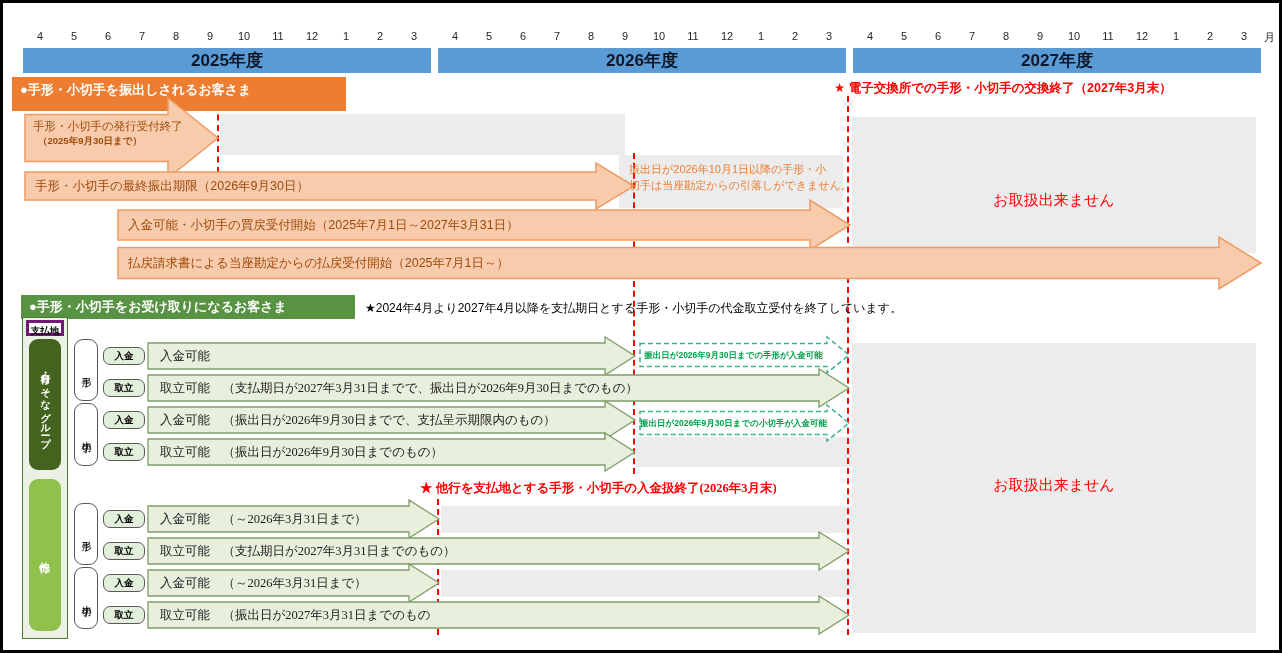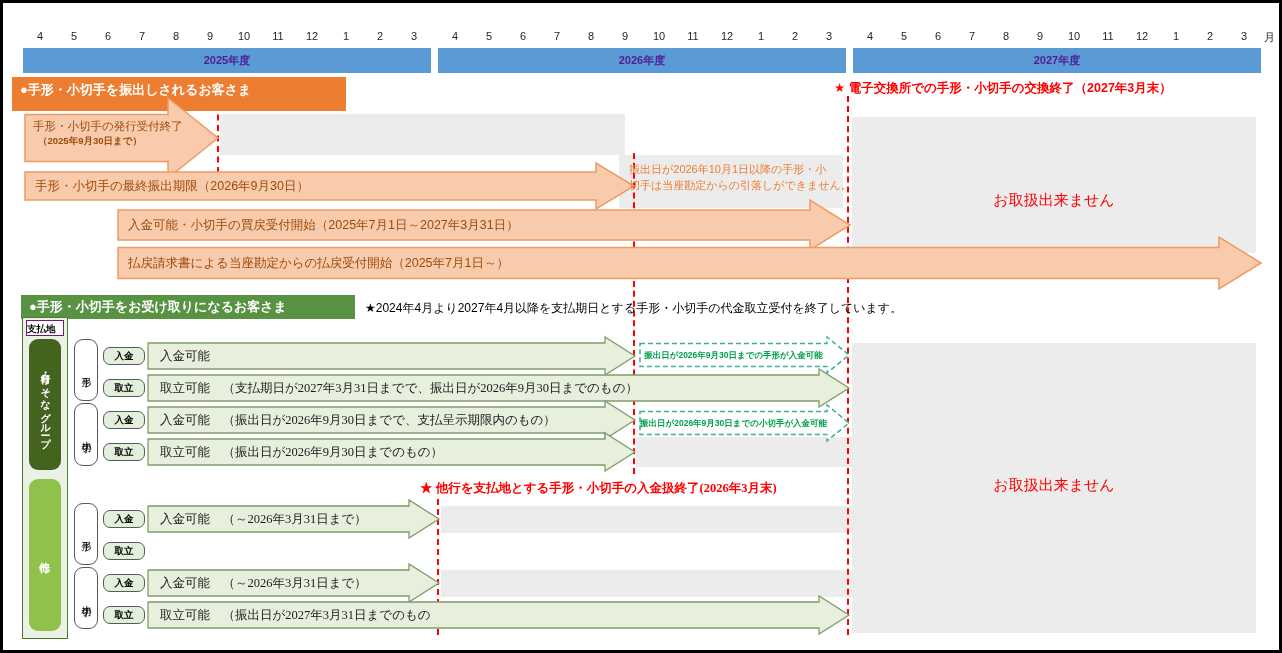--- a/index.html
+++ b/index.html
@@ -3,42 +3,42 @@
 <meta charset="utf-8">
 <style>
   html,body{margin:0;padding:0;background:#fff;}
   .frame{position:relative;width:1282px;height:653px;box-sizing:border-box;border:3px solid #000;
     background:#fff;font-family:"Liberation Sans","DejaVu Sans",sans-serif;overflow:hidden;}
   .abs{position:absolute;}
   .title{font-size:15px;font-weight:bold;color:#000;white-space:nowrap;}
   .month-row{display:flex;justify-content:space-around;font-size:11px;color:#262626;}
   .month-row span{width:20px;text-align:center;}
   .munit{font-size:11px;color:#262626;}
-  .yearbar{background:#5b9bd5;color:#4c1d95;font-size:11px;font-weight:bold;text-align:center;}
+  .yearbar{background:#5b9bd5;color:#0f172a;font-size:17px;font-weight:bold;text-align:center;}
   .sec-hd{color:#fff;font-size:13px;font-weight:bold;padding-left:8px;white-space:nowrap;box-sizing:border-box;}
   .hd-orange{background:#ed7d31;}
   .hd-green{background:#579343;}
   .gray{background:#ececec;}
   .redline{width:0;border-left:2px dashed #ff0000;}
   .redtxt{color:#ff0000;font-weight:bold;font-size:12.5px;white-space:nowrap;}
   .na-txt{color:#ff0000;font-size:15px;text-align:center;white-space:nowrap;}
   .blocka{position:absolute;}
   .blocka svg{position:absolute;left:0;top:0;overflow:visible;}
   .arr-orange polygon{fill:#f9cbad;stroke:#ee9a62;stroke-width:1.5;}
   .arr-green polygon{fill:#e8efdd;stroke:#7f9e68;stroke-width:1.3;}
   .arr-dash polygon{fill:#ffffff;stroke:#3fae92;stroke-width:1.5;stroke-dasharray:5,3;}
   .lbl{position:absolute;white-space:nowrap;}
   .o-lbl{color:#9c4a0a;font-size:12.5px;}
   .g-lbl{color:#1a1a1a;font-size:12.5px;line-height:38px;left:12px;font-family:Liberation Serif, serif;}
   .c-lbl{color:#00a14b;font-size:8.5px;font-weight:bold;line-height:36px;text-align:center;}
   .note-l{color:#ed7d31;font-size:11px;white-space:nowrap;}
   .blacknote{color:#000;font-size:12px;white-space:nowrap;}
   .sidebar{box-sizing:border-box;background:#ebf1e4;border:1.5px solid #4e7a2d;}
-  .paybox{box-sizing:border-box;background:#fff;border:1px solid #701a75;font-size:9.5px;font-weight:bold;
-    text-align:left;color:#000;}
+  .paybox{box-sizing:border-box;background:#fff;border:3px solid #701a75;font-size:9.5px;font-weight:bold;
+    text-align:center;color:#000;}
   .bankbox{box-sizing:border-box;border-radius:9px;display:flex;align-items:center;justify-content:center;}
   .vtxt{writing-mode:vertical-rl;text-orientation:upright;letter-spacing:1px;}
   .bank-dark{background:#44631f;color:#fff;font-size:10px;font-weight:bold;}
   .bank-light{background:#8fc14c;color:#fff;font-size:10.5px;font-weight:bold;}
   .catbox{box-sizing:border-box;background:#fff;border:1px solid #595959;border-radius:9px;color:#000;
     font-size:10px;display:flex;align-items:center;justify-content:center;}
   .badge{box-sizing:border-box;background:#e2efda;border:1px solid #595959;border-radius:7px;color:#000;
     font-size:9.5px;font-weight:bold;text-align:center;line-height:16px;}
   .m2bg{background:#fff;padding:0 2px;}
 </style>
@@ -216,20 +216,26 @@
   </div>
 
   <div class="abs redtxt" style="left:417px;top:477px;font-family:Liberation Serif, serif;">★ 他行を支払地とする手形・小切手の入金扱終了(2026年3月末)</div>
 
   <div class="blocka arr-green" style="left: 145px; top: 497px; width: 291px; height: 38px;">
       <svg width="291" height="38">
         <polygon points="0,6 261,6 261,0 291,19 261,38 261,32 0,32"></polygon>
       </svg>
     <span class="lbl g-lbl">入金可能　（～2026年3月31日まで）</span>
   </div>
+  <div class="blocka arr-green" style="left: 145px; top: 529px; width: 701px; height: 38px;">
+      <svg width="701" height="38">
+        <polygon points="0,6 671,6 671,0 701,19 671,38 671,32 0,32"></polygon>
+      </svg>
+    <span class="lbl g-lbl">取立可能　（支払期日が2027年3月31日までのもの）</span>
+  </div>
   <div class="blocka arr-green" style="left: 145px; top: 561px; width: 291px; height: 38px;">
       <svg width="291" height="38">
         <polygon points="0,6 261,6 261,0 291,19 261,38 261,32 0,32"></polygon>
       </svg>
     <span class="lbl g-lbl">入金可能　（～2026年3月31日まで）</span>
   </div>
   <div class="blocka arr-green" style="left: 145px; top: 593px; width: 701px; height: 38px;">
       <svg width="701" height="38">
         <polygon points="0,6 671,6 671,0 701,19 671,38 671,32 0,32"></polygon>
       </svg>

